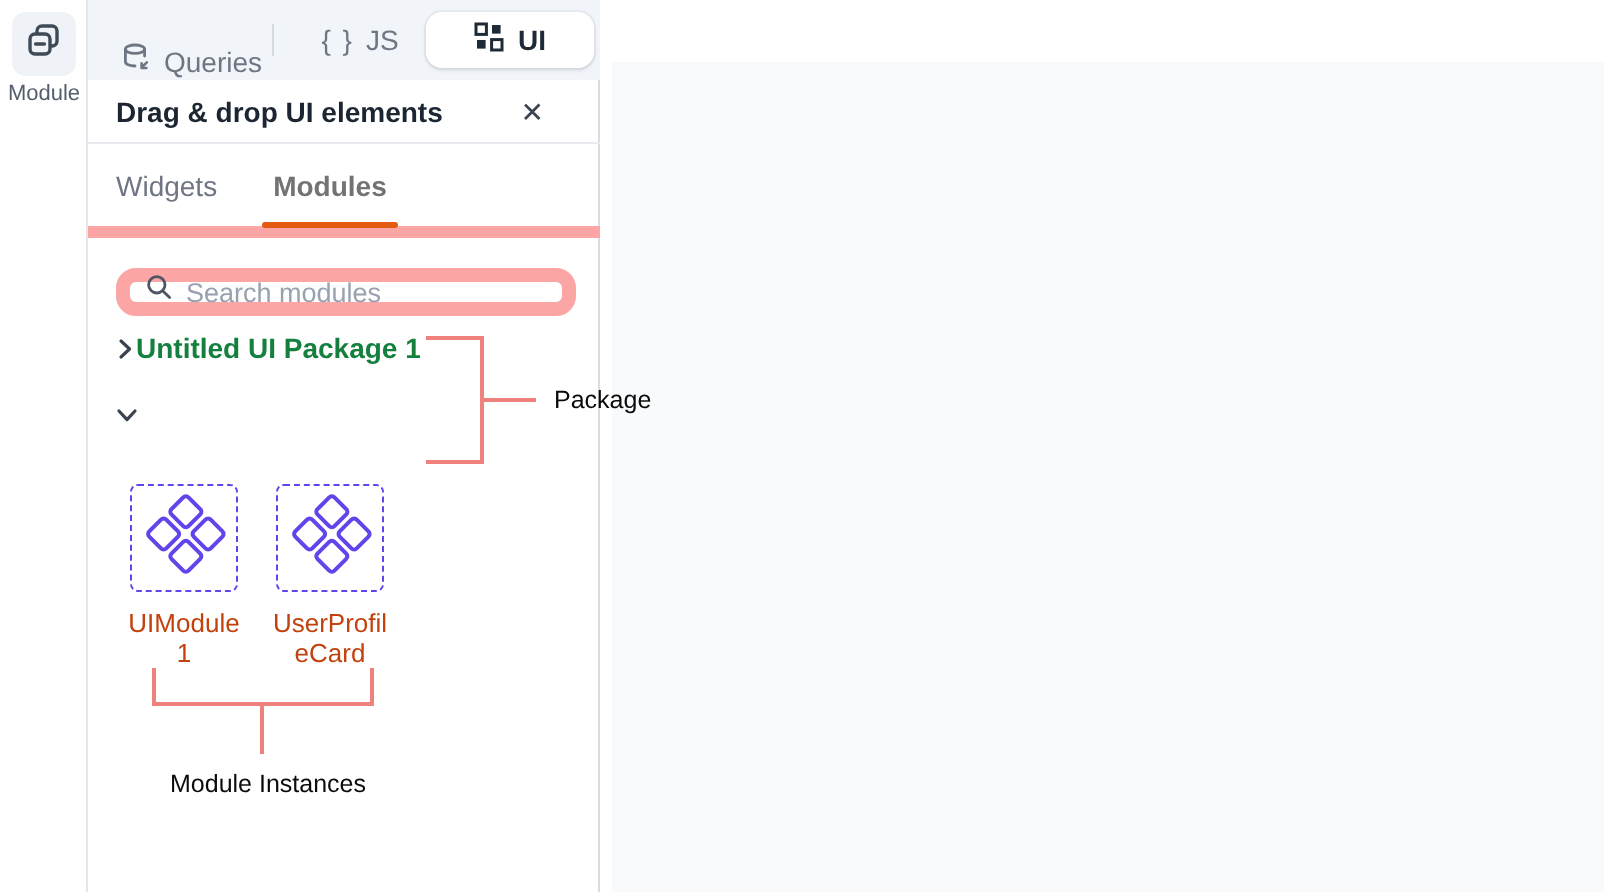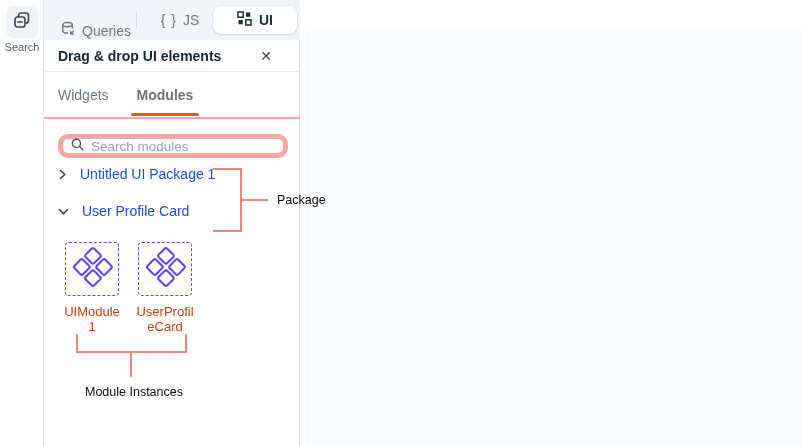--- a/index.html
+++ b/index.html
@@ -30,38 +30,38 @@
     display:flex; align-items:center; justify-content:center; gap:7px;
     font-size:14px; font-weight:600; color:#1F2A37; cursor:pointer; }
   .braces { font-size:14px; letter-spacing:1px; }
 
   .panel-header { position:absolute; left:0; top:40px; width:256px; height:32px;
     border-bottom:1px solid #E7EAEE; display:flex; align-items:center; padding:0 28px 0 14px; }
   .panel-title { font-size:14px; font-weight:700; color:#1C2633; }
   .close-btn { margin-left:auto; font-size:14px; color:#3A4450; cursor:pointer; line-height:1; }
 
   .tabs-row { position:absolute; left:0; top:72px; width:256px; height:47px;
-    border-bottom:2px solid #fca5a5; display:flex; align-items:center; padding-left:8px; }
+    border-bottom:6px solid #fca5a5; display:flex; align-items:center; padding-left:8px; }
   .tab { height:47px; display:flex; align-items:center; padding:0 6px; margin-right:16px;
     font-size:14px; color:#6F7683; cursor:pointer; position:relative; }
   .tab.active { color:#737373; font-weight:600; }
   .tab.active .tab-underline { position:absolute; left:0; right:0; bottom:2px; height:3px;
     background:#E55A11; border-radius:2px; }
 
   .panel-content { position:absolute; left:0; top:120px; width:256px; height:326px; }
 
   .search-box { position:absolute; left:14px; top:14px; width:230px; height:24px;
-    border:5px solid #fca5a5; border-radius:10px; display:flex; align-items:center;
+    border:7px solid #fca5a5; border-radius:10px; display:flex; align-items:center;
     padding:0 8px; gap:7px; background:#fff; }
   .search-box input { border:none; outline:none; flex:1; font-size:13.5px; color:#2F3B4C;
     font-family:"Liberation Sans", sans-serif; background:transparent; }
   .search-box input::placeholder { color:#98A1AF; }
 
-  .pkg-row { position:absolute; left:14px; display:flex; align-items:center; gap:13px;
-    font-size:14px; font-weight:400; color:#1d4ed8; cursor:pointer; }
+  .pkg-row { position:absolute; left:14px; display:flex; align-items:center; gap:1px;
+    font-size:14px; font-weight:700; color:#15803d; cursor:pointer; }
   .pkg-row.r1 { top:46px; }
   .pkg-row.r2 { top:83px; }
   .chev { display:flex; align-items:center; }
 
   .module-card { position:absolute; width:54px; height:54px; border:1.5px dashed #6344EA;
     border-radius:4px; display:flex; align-items:center; justify-content:center;
     background:#fff; cursor:grab; }
   .module-card.c1 { left:21px; top:122px; }
   .module-card.c2 { left:94px; top:122px; }
   .module-label { position:absolute; top:184px; width:60px; text-align:center;
@@ -85,21 +85,21 @@
   <div class="left-rail">
     <div class="editor-btn">
       <span>
         <svg width="20" height="20" viewBox="0 0 20 20" fill="none">
           <rect x="6.5" y="3" width="10" height="10" rx="2.5" stroke="#3F4A57" stroke-width="1.7"></rect>
           <rect x="3" y="7" width="10" height="10" rx="2.5" fill="#EFF2F6" stroke="#3F4A57" stroke-width="1.7"></rect>
           <line x1="5.8" y1="12" x2="10.2" y2="12" stroke="#3F4A57" stroke-width="1.7" stroke-linecap="round"></line>
         </svg>
       </span>
     </div>
-    <div class="editor-label">Search</div>
+    <div class="editor-label">Module</div>
   </div>
 
   <div class="sidebar">
 
     <div class="seg-bar">
       <div class="seg-item queries">
         <span>
           <svg width="16" height="16" viewBox="0 0 16 16" fill="none">
             <ellipse cx="7.5" cy="3.6" rx="4.8" ry="2.1" stroke="#6F7683" stroke-width="1.4"></ellipse>
             <path d="M2.7 3.6v6.3c0 1.2 2.1 2.1 4.8 2.1" stroke="#6F7683" stroke-width="1.4" stroke-linecap="round"></path>
@@ -162,21 +162,20 @@
         </span>
         <span>Untitled UI Package 1</span>
       </div>
 
       <div class="pkg-row r2">
         <span class="chev">
           <svg width="11" height="9" viewBox="0 0 11 9" fill="none">
             <path d="M1.5 2.5 L5.5 6.8 L9.5 2.5" stroke="#3A4450" stroke-width="1.6" stroke-linecap="round" stroke-linejoin="round"></path>
           </svg>
         </span>
-        <span>User Profile Card</span>
       </div>
 
       <div class="module-card c1">
         <span>
           <svg width="50" height="50" viewBox="0 0 54 54" fill="none">
             <g stroke="#6344EA" stroke-width="2.2">
               <rect x="-6.5" y="-6.5" width="13" height="13" rx="2" transform="translate(28,15) rotate(45)"></rect>
               <rect x="-6.5" y="-6.5" width="13" height="13" rx="2" transform="translate(16,27) rotate(45)"></rect>
               <rect x="-6.5" y="-6.5" width="13" height="13" rx="2" transform="translate(40,27) rotate(45)"></rect>
               <rect x="-6.5" y="-6.5" width="13" height="13" rx="2" transform="translate(28,39) rotate(45)"></rect>

